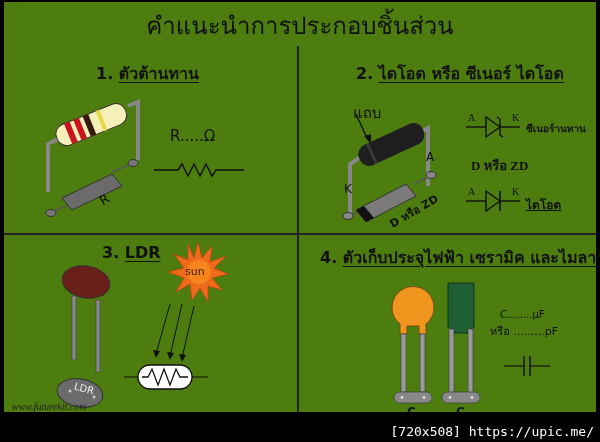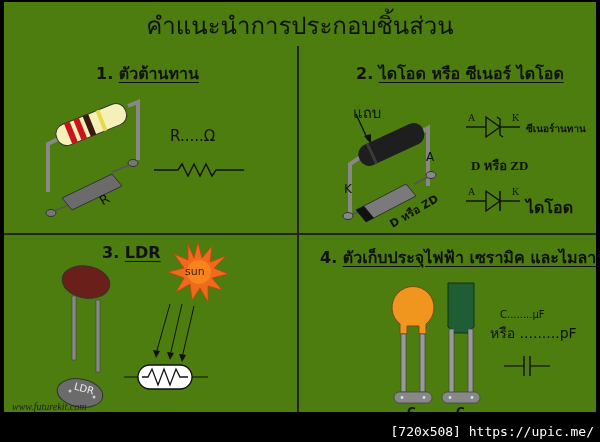--- a/index.html
+++ b/index.html
@@ -98,21 +98,21 @@
     <div class="label serif" style="left:467px; top:153px; font-size:13px; font-weight:bold;">D หรือ ZD</div>
 
     <svg style="left:462px; top:187px;" width="60" height="24" viewBox="0 0 60 24">
       <line x1="0" y1="12" x2="20" y2="12" stroke="#111" stroke-width="1.4"></line>
       <polygon points="20,2 20,22 34,12" fill="none" stroke="#111" stroke-width="1.4"></polygon>
       <line x1="34" y1="2" x2="34" y2="22" stroke="#111" stroke-width="1.6"></line>
       <line x1="34" y1="12" x2="54" y2="12" stroke="#111" stroke-width="1.4"></line>
     </svg>
     <div class="label serif" style="left:464px; top:184px; font-size:10px;">A</div>
     <div class="label serif" style="left:508px; top:184px; font-size:10px;">K</div>
-    <div class="label serif" style="left:522px; top:193px; font-size:16px; font-weight:bold;">ไดโอด</div>
+    <div class="label serif" style="left:522px; top:193px; font-size:12px; font-weight:bold;text-decoration:underline;">ไดโอด</div>
   </div>
 
   <div>
     <div class="sec-head" style="left:98px; top:241px;">
       <span>3.</span>
       <span class="u">LDR</span>
     </div>
     <svg style="left:56px; top:258px;" width="60" height="160" viewBox="0 0 60 160">
       <g transform="rotate(10 26 22)">
         <ellipse cx="26" cy="22" rx="24" ry="16" fill="#6b1f1a" stroke="#333" stroke-width="1"></ellipse>
@@ -171,21 +171,21 @@
       <path d="M8 0 L34 0 L34 44 L28 48 L28 50 L14 50 L14 48 L8 44 Z" fill="#1f5e34" stroke="#0f3018" stroke-width="1"></path>
       <rect x="9" y="46" width="5" height="64" fill="#999" stroke="#444" stroke-width="0.7"></rect>
       <rect x="28" y="46" width="5" height="64" fill="#999" stroke="#444" stroke-width="0.7"></rect>
       <rect x="2" y="109" width="38" height="11" rx="5.5" fill="#888" stroke="#444" stroke-width="0.8"></rect>
       <circle cx="10" cy="114.5" r="1.4" fill="#ddd"></circle>
       <circle cx="32" cy="114.5" r="1.4" fill="#ddd"></circle>
     </svg>
     <div class="label" style="left:452px; top:403px; font-size:12px; font-weight:bold;">C</div>
 
     <div class="label" style="left:496px; top:307px; font-size:10px;">C........µF</div>
-    <div class="label" style="left:486px; top:320px; font-size:14px;text-align:right;">หรือ .........pF</div>
+    <div class="label" style="left:486px; top:320px; font-size:11px;text-align:right;">หรือ .........pF</div>
     <svg style="left:500px; top:353px;" width="48" height="22" viewBox="0 0 48 22">
       <line x1="0" y1="11" x2="20" y2="11" stroke="#111" stroke-width="1.2"></line>
       <line x1="20" y1="1" x2="20" y2="21" stroke="#111" stroke-width="1.4"></line>
       <line x1="26" y1="1" x2="26" y2="21" stroke="#111" stroke-width="1.4"></line>
       <line x1="26" y1="11" x2="46" y2="11" stroke="#111" stroke-width="1.2"></line>
     </svg>
   </div>
 </div>
 
 <div class="footer">

